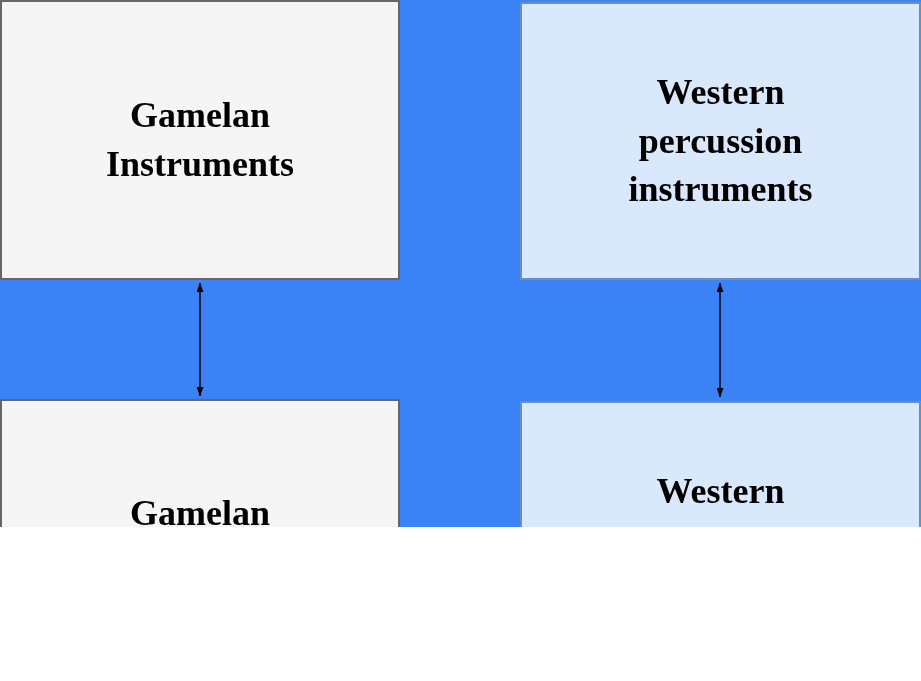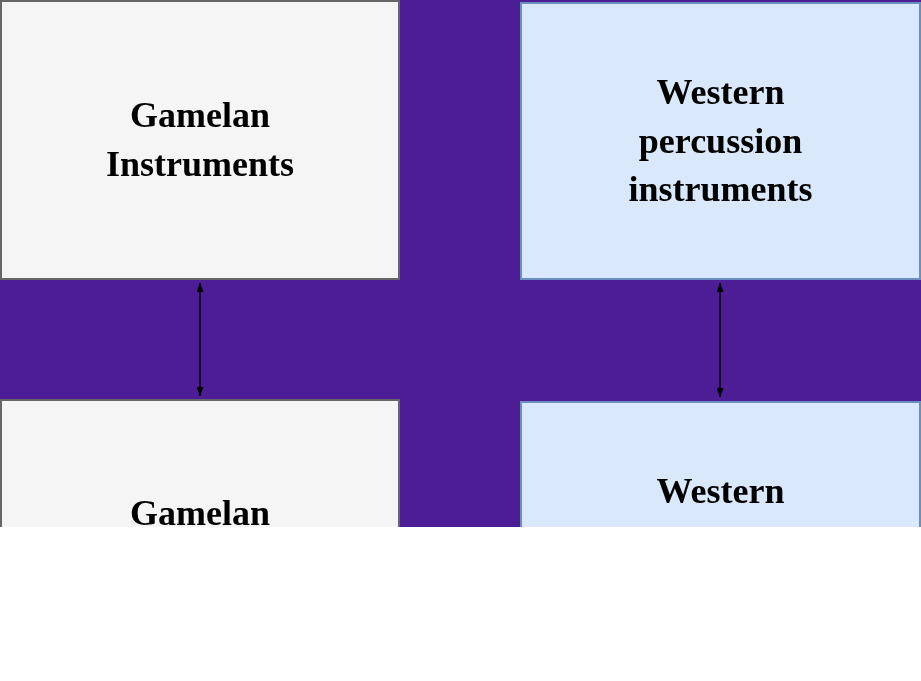--- a/index.html
+++ b/index.html
@@ -4,21 +4,21 @@
 <style>
   html, body {
     margin: 0;
     padding: 0;
     background: #ffffff;
   }
   .canvas {
     position: relative;
     width: 921px;
     height: 527px;
-    background: #4c1d95;
+    background: #3b82f6;
     overflow: hidden;
     font-family: "Liberation Serif", "DejaVu Serif", serif;
   }
   .node {
     position: absolute;
     box-sizing: border-box;
     display: flex;
     align-items: center;
     justify-content: center;
     text-align: center;

